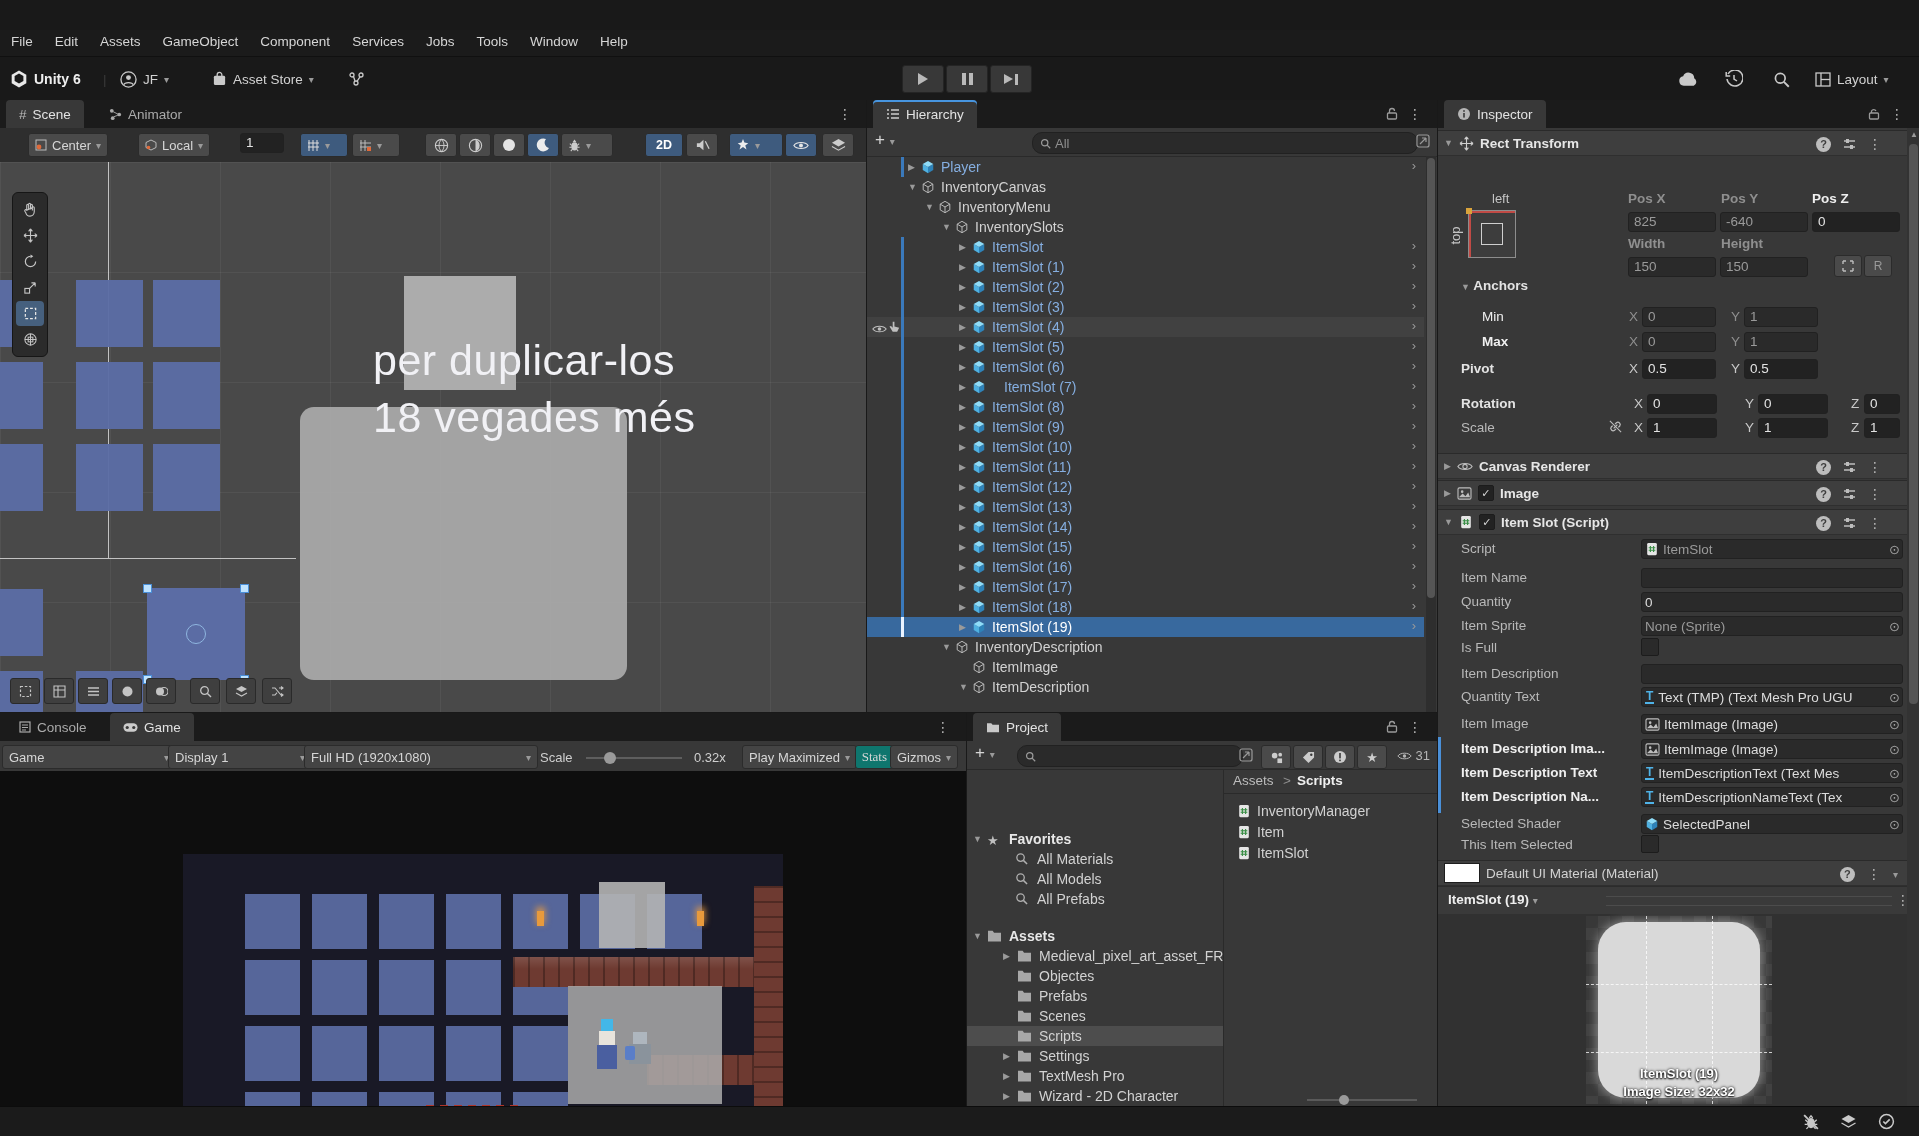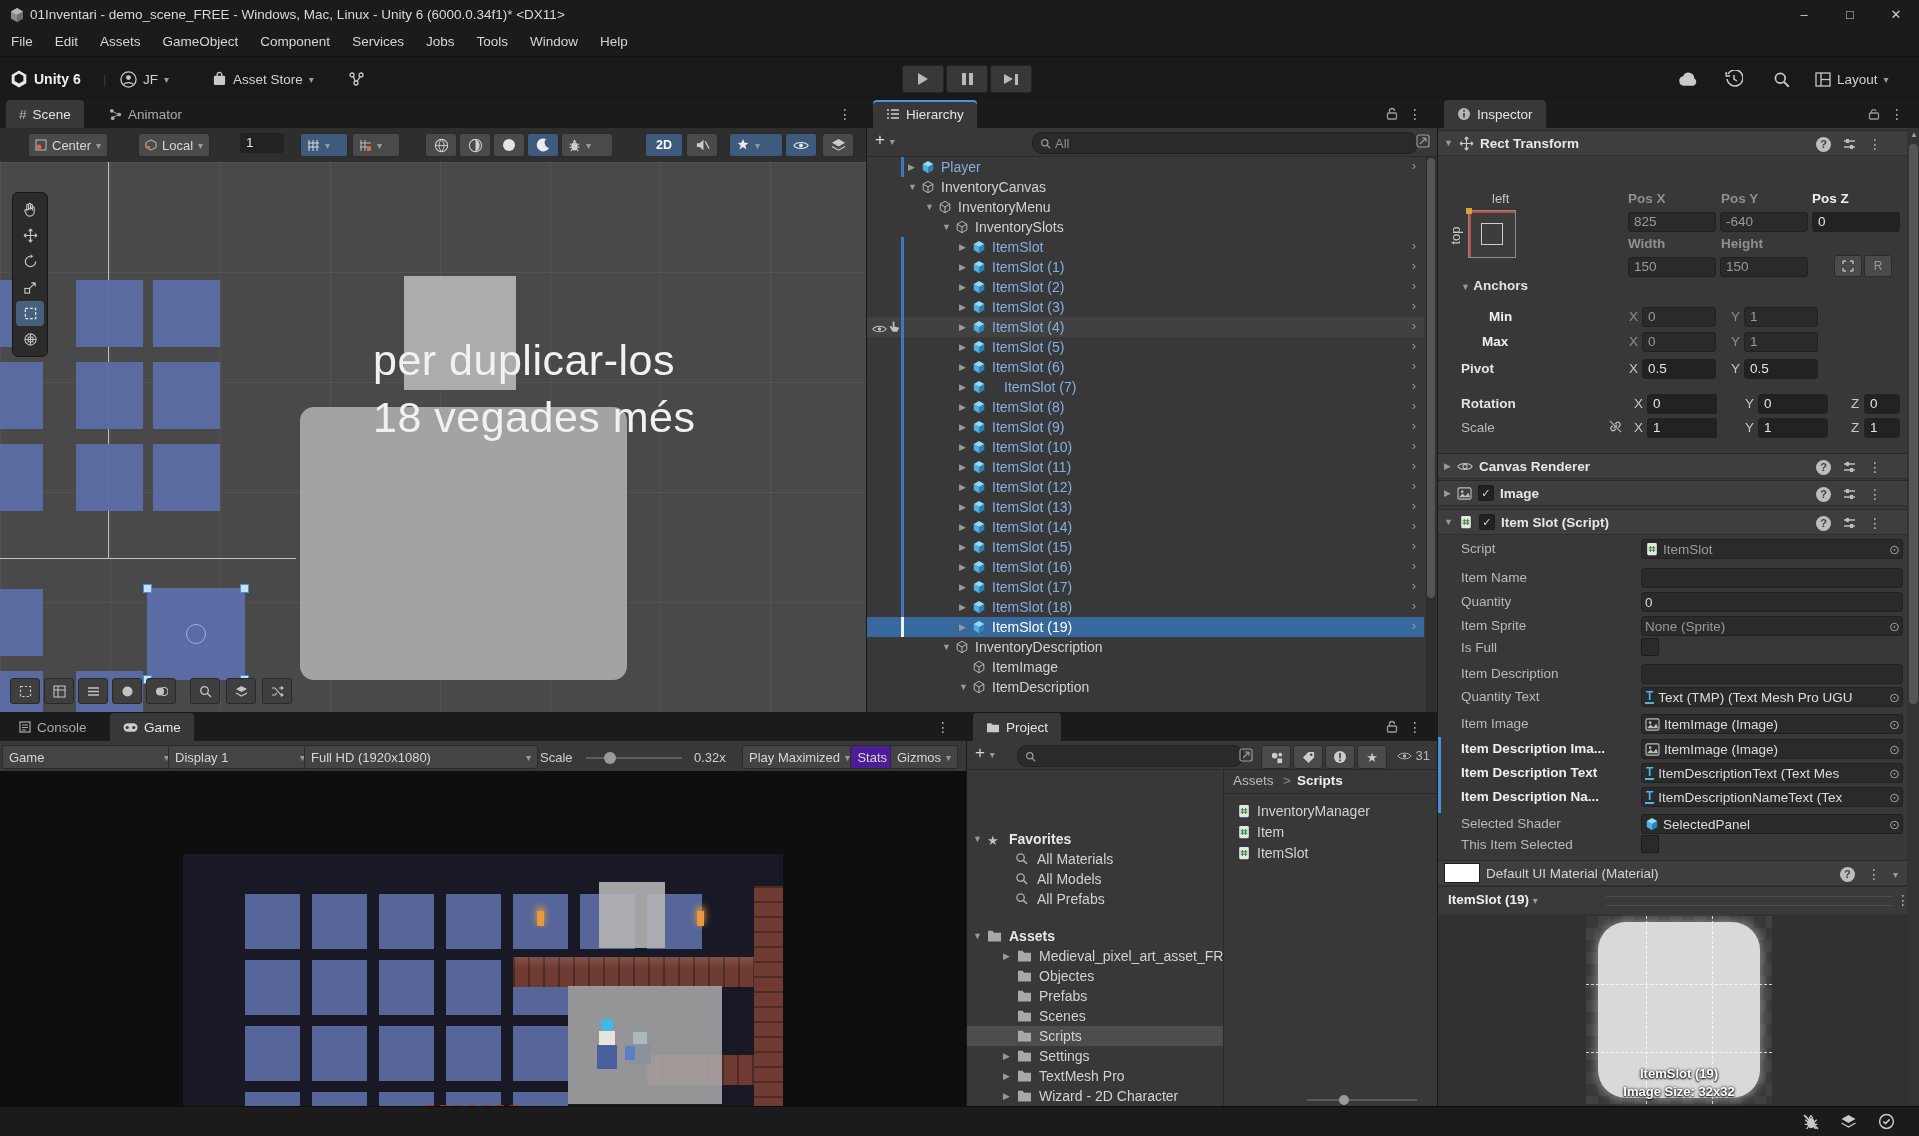--- a/index.html
+++ b/index.html
@@ -76,33 +76,20 @@
   .scrolltrack{position:absolute;background:#2e2e2e;}
   .scrollthumb{position:absolute;background:#555;border-radius:4px;}
   .dash-v{position:absolute;width:0;border-left:1px dashed rgba(255,255,255,.75);}
   .dash-h{position:absolute;height:0;border-top:1px dashed rgba(255,255,255,.75);}
 </style>
 </head>
 <body>
 
 <div id="root">
 
-  <div class="abs" id="titlebar">
-    <span class="abs" style="left:9px;top:7px;">
-      <svg width="16" height="16" viewBox="0 0 16 16">
-          <path d="M8 1 14 4.5v7L8 15 2 11.5v-7z" fill="#8b8b8b"></path>
-          <path d="M8 1 14 4.5 8 8 2 4.5z" fill="#b5b5b5"></path>
-          <path d="M8 8v7l6-3.5v-7z" fill="#6e6e6e"></path>
-        </svg>
-    </span>
-    <span class="ttl">01Inventari - demo_scene_FREE - Windows, Mac, Linux - Unity 6 (6000.0.34f1)* &lt;DX11&gt;</span>
-    <span class="wbtn" style="right:92px;">–</span>
-    <span class="wbtn" style="right:46px;">□</span>
-    <span class="wbtn" style="right:0;">✕</span>
-  </div>
 
   <div class="abs" id="menubar"><span class="mi">File</span><span class="mi">Edit</span><span class="mi">Assets</span><span class="mi">GameObject</span><span class="mi">Component</span><span class="mi">Services</span><span class="mi">Jobs</span><span class="mi">Tools</span><span class="mi">Window</span><span class="mi">Help</span></div>
 
   <div class="abs" id="toolbar">
     <div class="tbitem" style="left:10px;">
       <svg width="18" height="18" viewBox="0 0 16 16">
           <path d="M8 0.5 14.5 4.2v7.6L8 15.5 1.5 11.8V4.2z" fill="#e8e8e8"></path>
           <path d="M8 3.2 11.9 5.4v4.4L8 12 4.1 9.8V5.4z" fill="#191919"></path>
         </svg>
       <b style="font-size:14px;color:#efefef;">Unity 6</b>
@@ -780,21 +767,21 @@
       </div>
       <div class="tinybtn abs" style="left:924px;top:4px;width:24px;">
         <svg width="15" height="11" viewBox="0 0 16 11">
             <rect x="0.5" y="0.5" width="15" height="10" fill="none" stroke="#ccc"></rect>
             <path d="M2.5 3h2M6 3h2M9.5 3h2M13 3h1M2.5 5.5h2M6 5.5h2M9.5 5.5h2M3 8h10" stroke="#ccc"></path>
           </svg>
       </div>
 
     </div>
     <div class="abs" style="left:0;top:28px;height:30px;right:8px;">
-      <div class="ddchip abs" style="right:64px;top:4px;background:#4c1d95;">
+      <div class="ddchip abs" style="right:64px;top:4px;background:#0f766e;font-family:Liberation Serif, serif;">
           <span>Stats</span>
         </div>
       <div class="ddchip abs" style="right:0px;top:4px;background:#444;">
           <span>Gizmos</span>
           <span class="caret">▾</span>
         </div>
     </div>
 
     <div class="abs" style="left:0;top:58px;width:966px;height:336px;background:#0e0e0e;overflow:hidden;">
       <div class="abs" id="gamerender" style="left:183px;top:83px;width:600px;height:309px;background:#191926;overflow:hidden;">
@@ -1099,21 +1086,21 @@
     <div class="tinybtn abs" style="left:396px;top:155px;width:26px;height:20px;">
       <svg width="12" height="12" viewBox="0 0 12 12">
           <path d="M1 1h3M8 1h3M1 11h3M8 11h3M1 1v3M1 8v3M11 1v3M11 8v3" stroke="#bdbdbd" stroke-width="1.4" fill="none"></path>
         </svg>
     </div>
     <div class="tinybtn abs" style="left:426px;top:155px;width:26px;height:20px;color:#9a9a9a;font-size:12px;">
         <span>R</span>
       </div>
 
     <span class="abs" style="left:23px;top:178px;font-size:13.5px;color:#e3e3e3;font-weight:bold;"><span class="tarrow" style="position:static;font-weight:normal;">▼</span> <span>Anchors</span></span>
-    <span class="ilabel b" style="left:44px;top:209px;font-weight:bold;margin-left:7px;">Min</span>
+    <span class="ilabel b" style="left:44px;top:209px;font-weight:normal;">Min</span>
     <span class="axlbl dim" style="left:191px;top:209px;">X</span>
     <div class="numin dim" style="left:204px;top:207px;width:74px;"><span>0</span></div>
     <span class="axlbl dim" style="left:293px;top:209px;">Y</span>
     <div class="numin dim" style="left:306px;top:207px;width:74px;"><span>1</span></div>
     <span class="ilabel b" style="left:44px;top:234px;font-weight:bold;">Max</span>
     <span class="axlbl dim" style="left:191px;top:234px;">X</span>
     <div class="numin dim" style="left:204px;top:232px;width:74px;"><span>0</span></div>
     <span class="axlbl dim" style="left:293px;top:234px;">Y</span>
     <div class="numin dim" style="left:306px;top:232px;width:74px;"><span>1</span></div>
 

